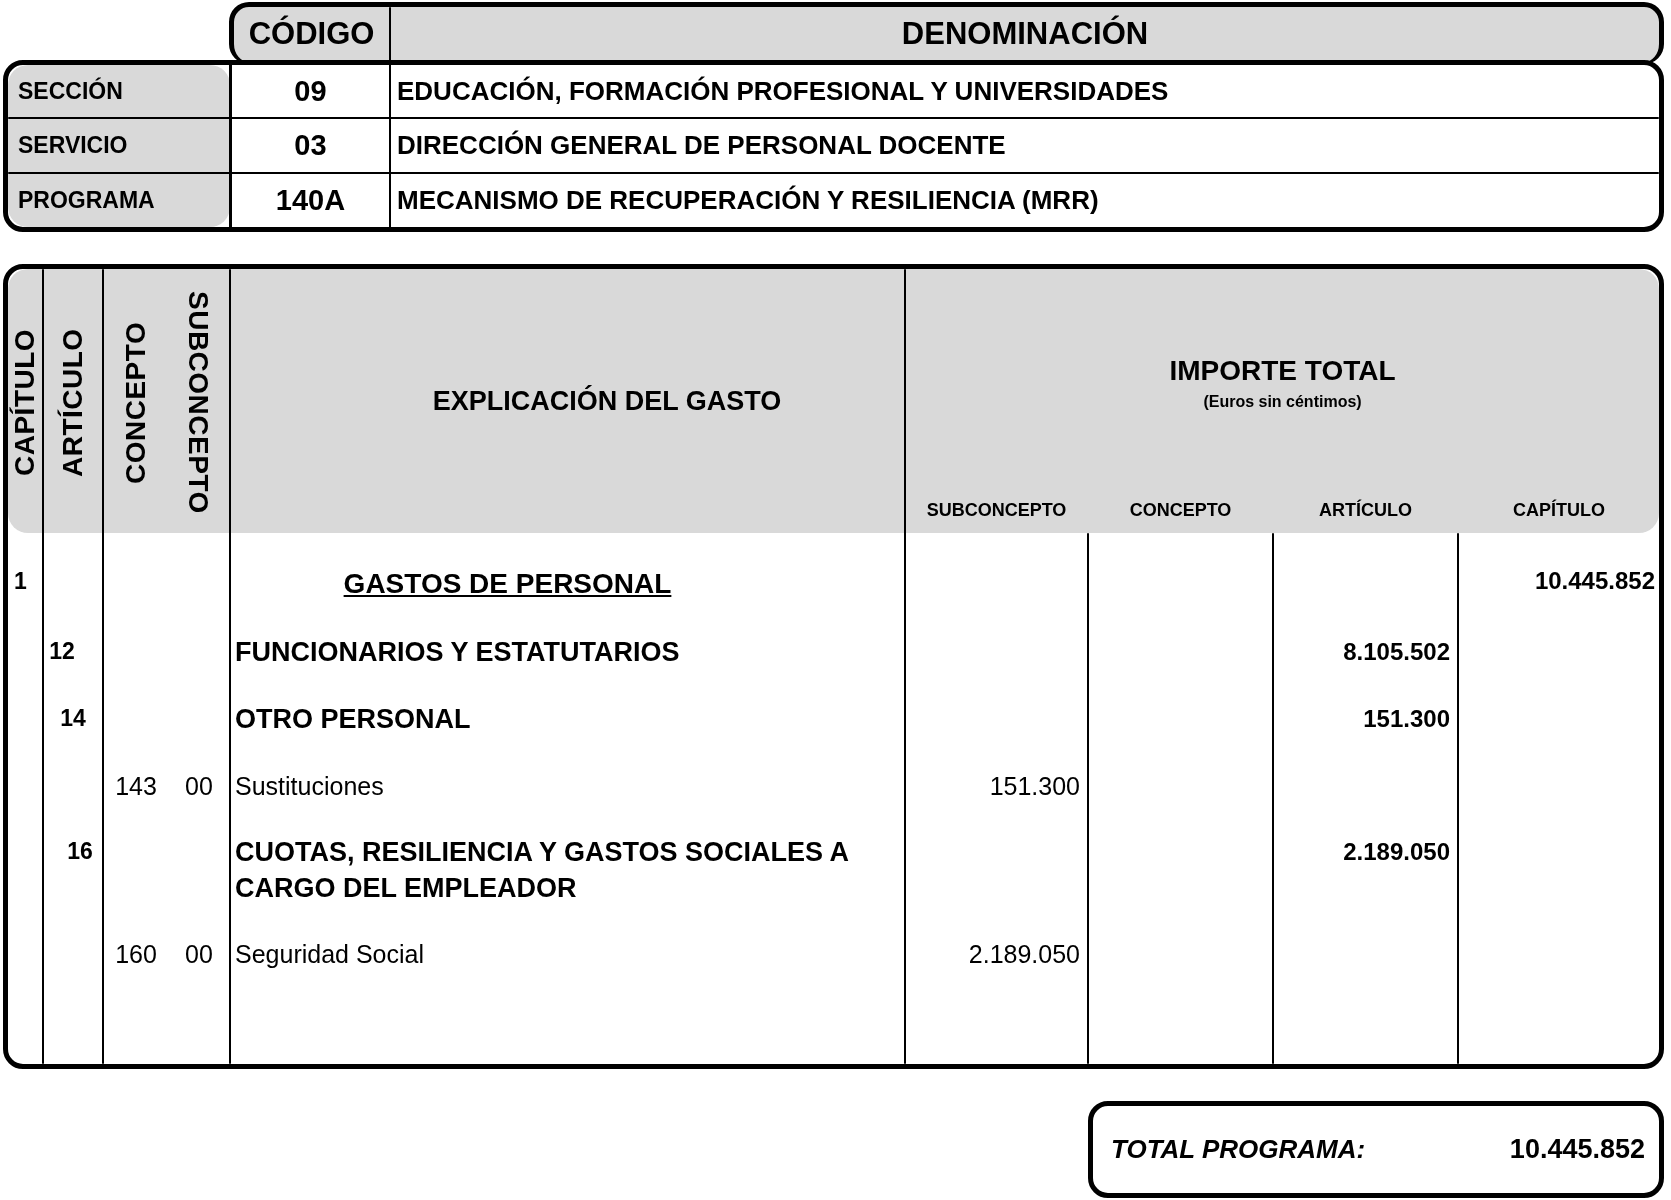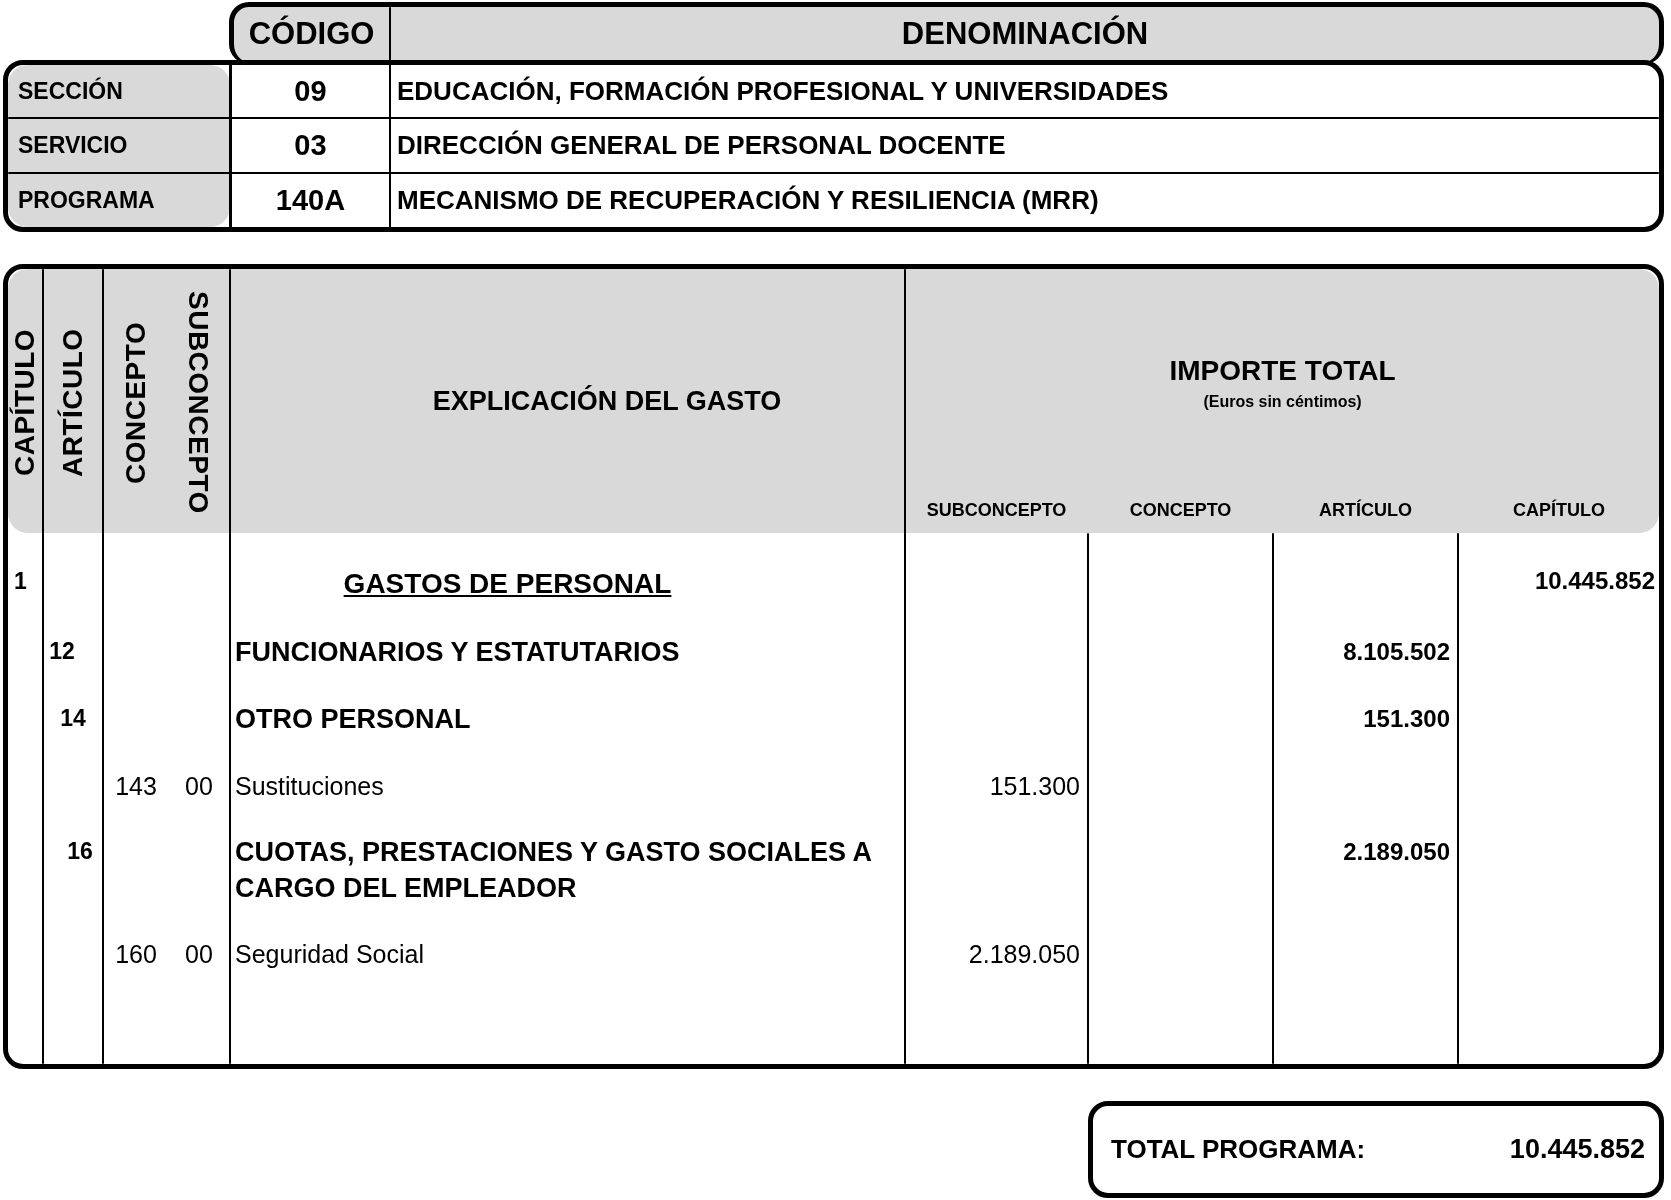--- a/index.html
+++ b/index.html
@@ -106,29 +106,29 @@
 
   <div>
     <div class="abs" style="left:104px;top:772px;width:64px;text-align:center;font-size:25px;">143</div>
     <div class="abs" style="left:170px;top:772px;width:58px;text-align:center;font-size:25px;">00</div>
     <div class="abs cell-txt" style="left:235px;top:772px;font-size:25px;">Sustituciones</div>
     <div class="abs num" style="left:906px;top:772px;width:174px;font-size:25px;">151.300</div>
   </div>
 
   <div>
     <div class="abs b" style="left:44px;top:838px;width:72px;text-align:center;font-size:23px;">16</div>
-    <div class="abs b cell-txt" style="left:235px;top:837px;font-size:27px;">CUOTAS, PRESTACIONES Y GASTO SOCIALES A</div>
+    <div class="abs b cell-txt" style="left:235px;top:837px;font-size:27px;">CUOTAS, RESILIENCIA Y GASTOS SOCIALES A</div>
     <div class="abs b cell-txt" style="left:235px;top:873px;font-size:27px;">CARGO DEL EMPLEADOR</div>
     <div class="abs b num" style="left:1274px;top:838px;width:176px;font-size:24px;">2.189.050</div>
   </div>
 
   <div>
     <div class="abs" style="left:104px;top:940px;width:64px;text-align:center;font-size:25px;">160</div>
     <div class="abs" style="left:170px;top:940px;width:58px;text-align:center;font-size:25px;">00</div>
     <div class="abs cell-txt" style="left:235px;top:940px;font-size:25px;">Seguridad Social</div>
     <div class="abs num" style="left:906px;top:940px;width:174px;font-size:25px;">2.189.050</div>
   </div>
 </div>
 
 <div id="total-box" class="abs">
-  <span class="b" style="font-size:26px;">TOTAL PROGRAMA:</span>
+  <span class="b" style="font-size:26px;font-style:italic;">TOTAL PROGRAMA:</span>
   <span class="b" style="font-size:27px;">10.445.852</span>
 </div>
 
 </body></html>

